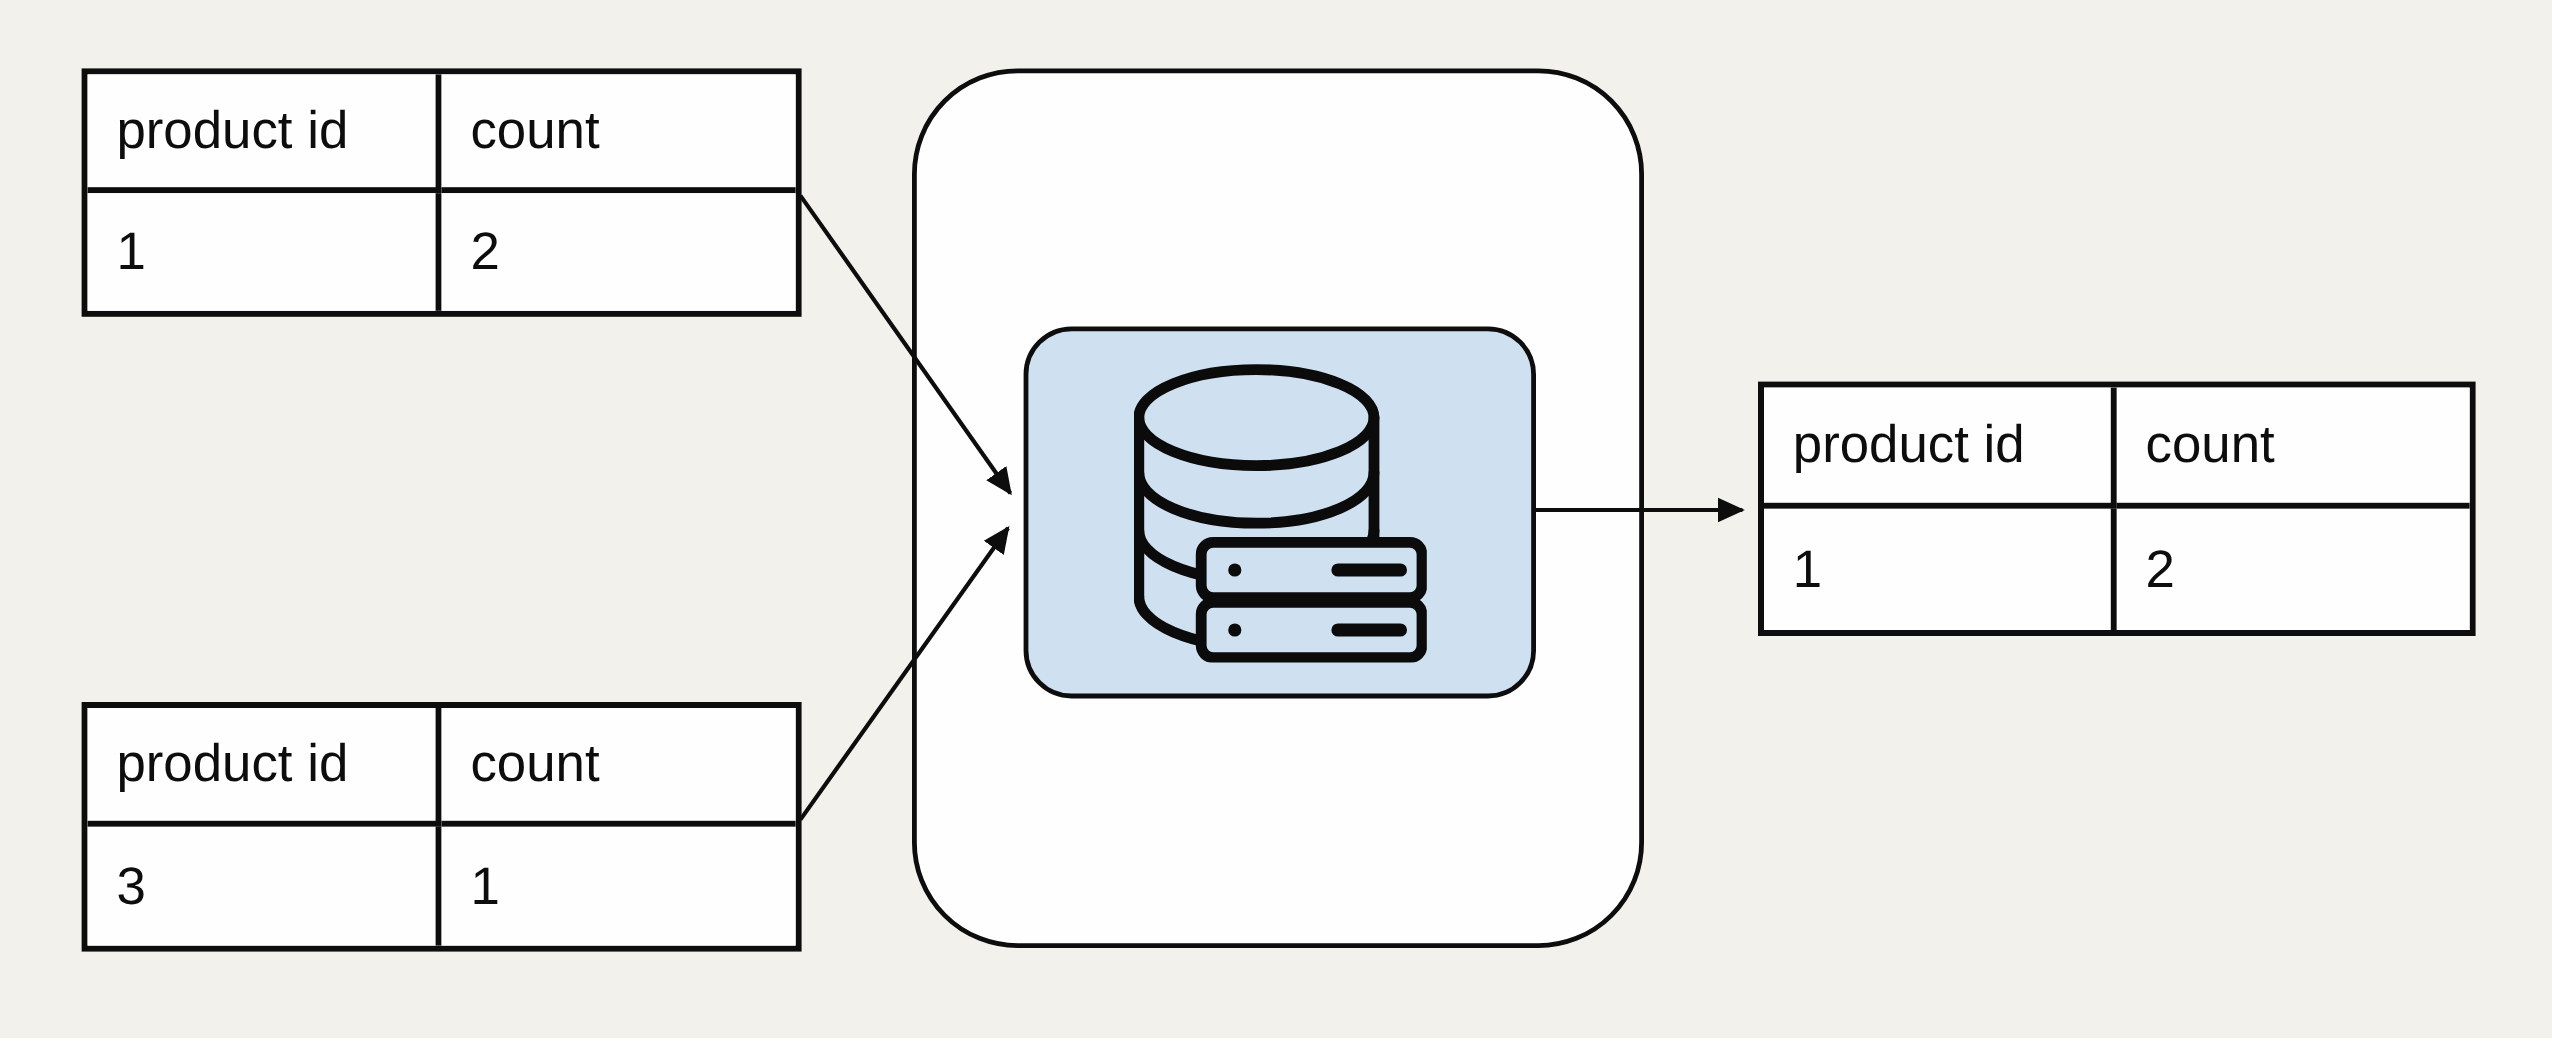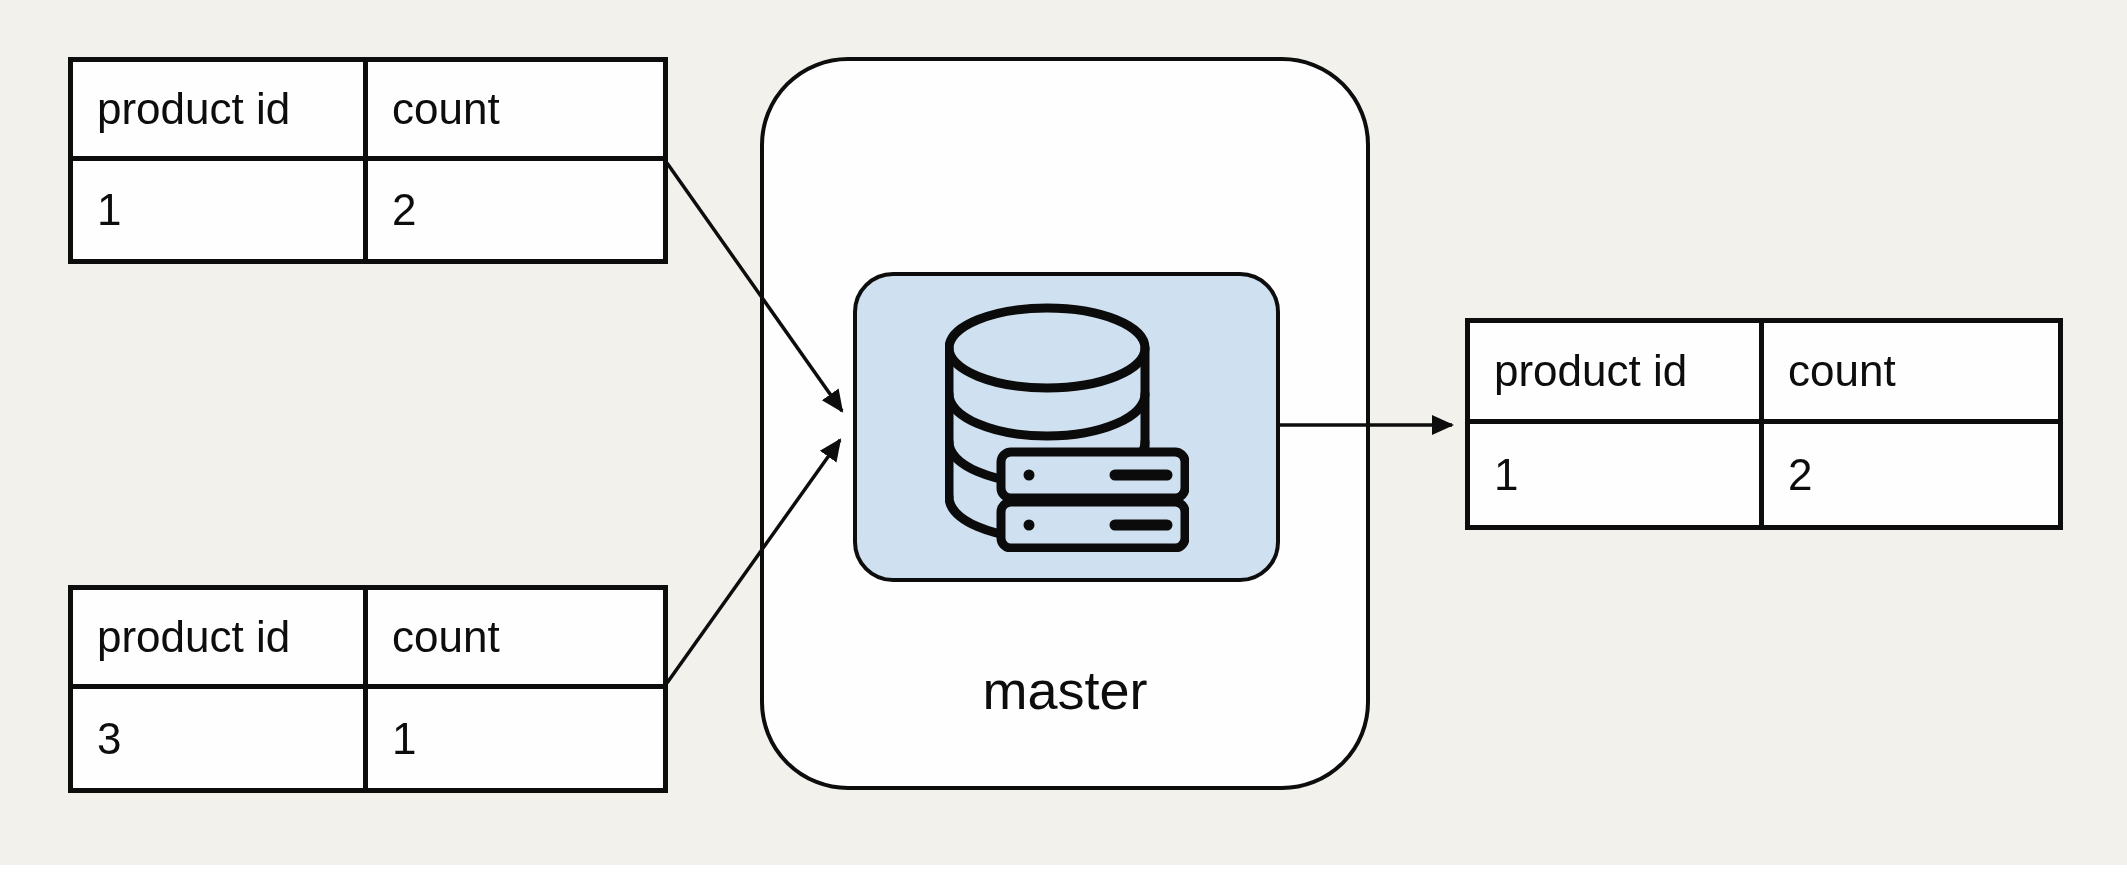--- a/index.html
+++ b/index.html
@@ -98,21 +98,20 @@
 
           <rect x="56" y="150" width="184" height="46" rx="10" fill="#cfe0f0"></rect>
           <rect x="56" y="200" width="184" height="46" rx="10" fill="#cfe0f0"></rect>
           <circle cx="84" cy="173" r="5.5" fill="#0b0b0b" stroke="none"></circle>
           <circle cx="84" cy="223" r="5.5" fill="#0b0b0b" stroke="none"></circle>
           <line x1="170" y1="173" x2="222" y2="173" stroke-width="11"></line>
           <line x1="170" y1="223" x2="222" y2="223" stroke-width="11"></line>
         </g>
       </svg>
     </div>
-    <div class="master-label">master</div>
   </div>
 
   <div class="tbl" id="t-out">
     <div class="cell th c1 r1">product id</div>
     <div class="cell th r1">count</div>
     <div class="cell c1">1</div>
     <div class="cell">2</div>
   </div>
 
   <svg class="arrows" viewBox="0 0 2127 877">

